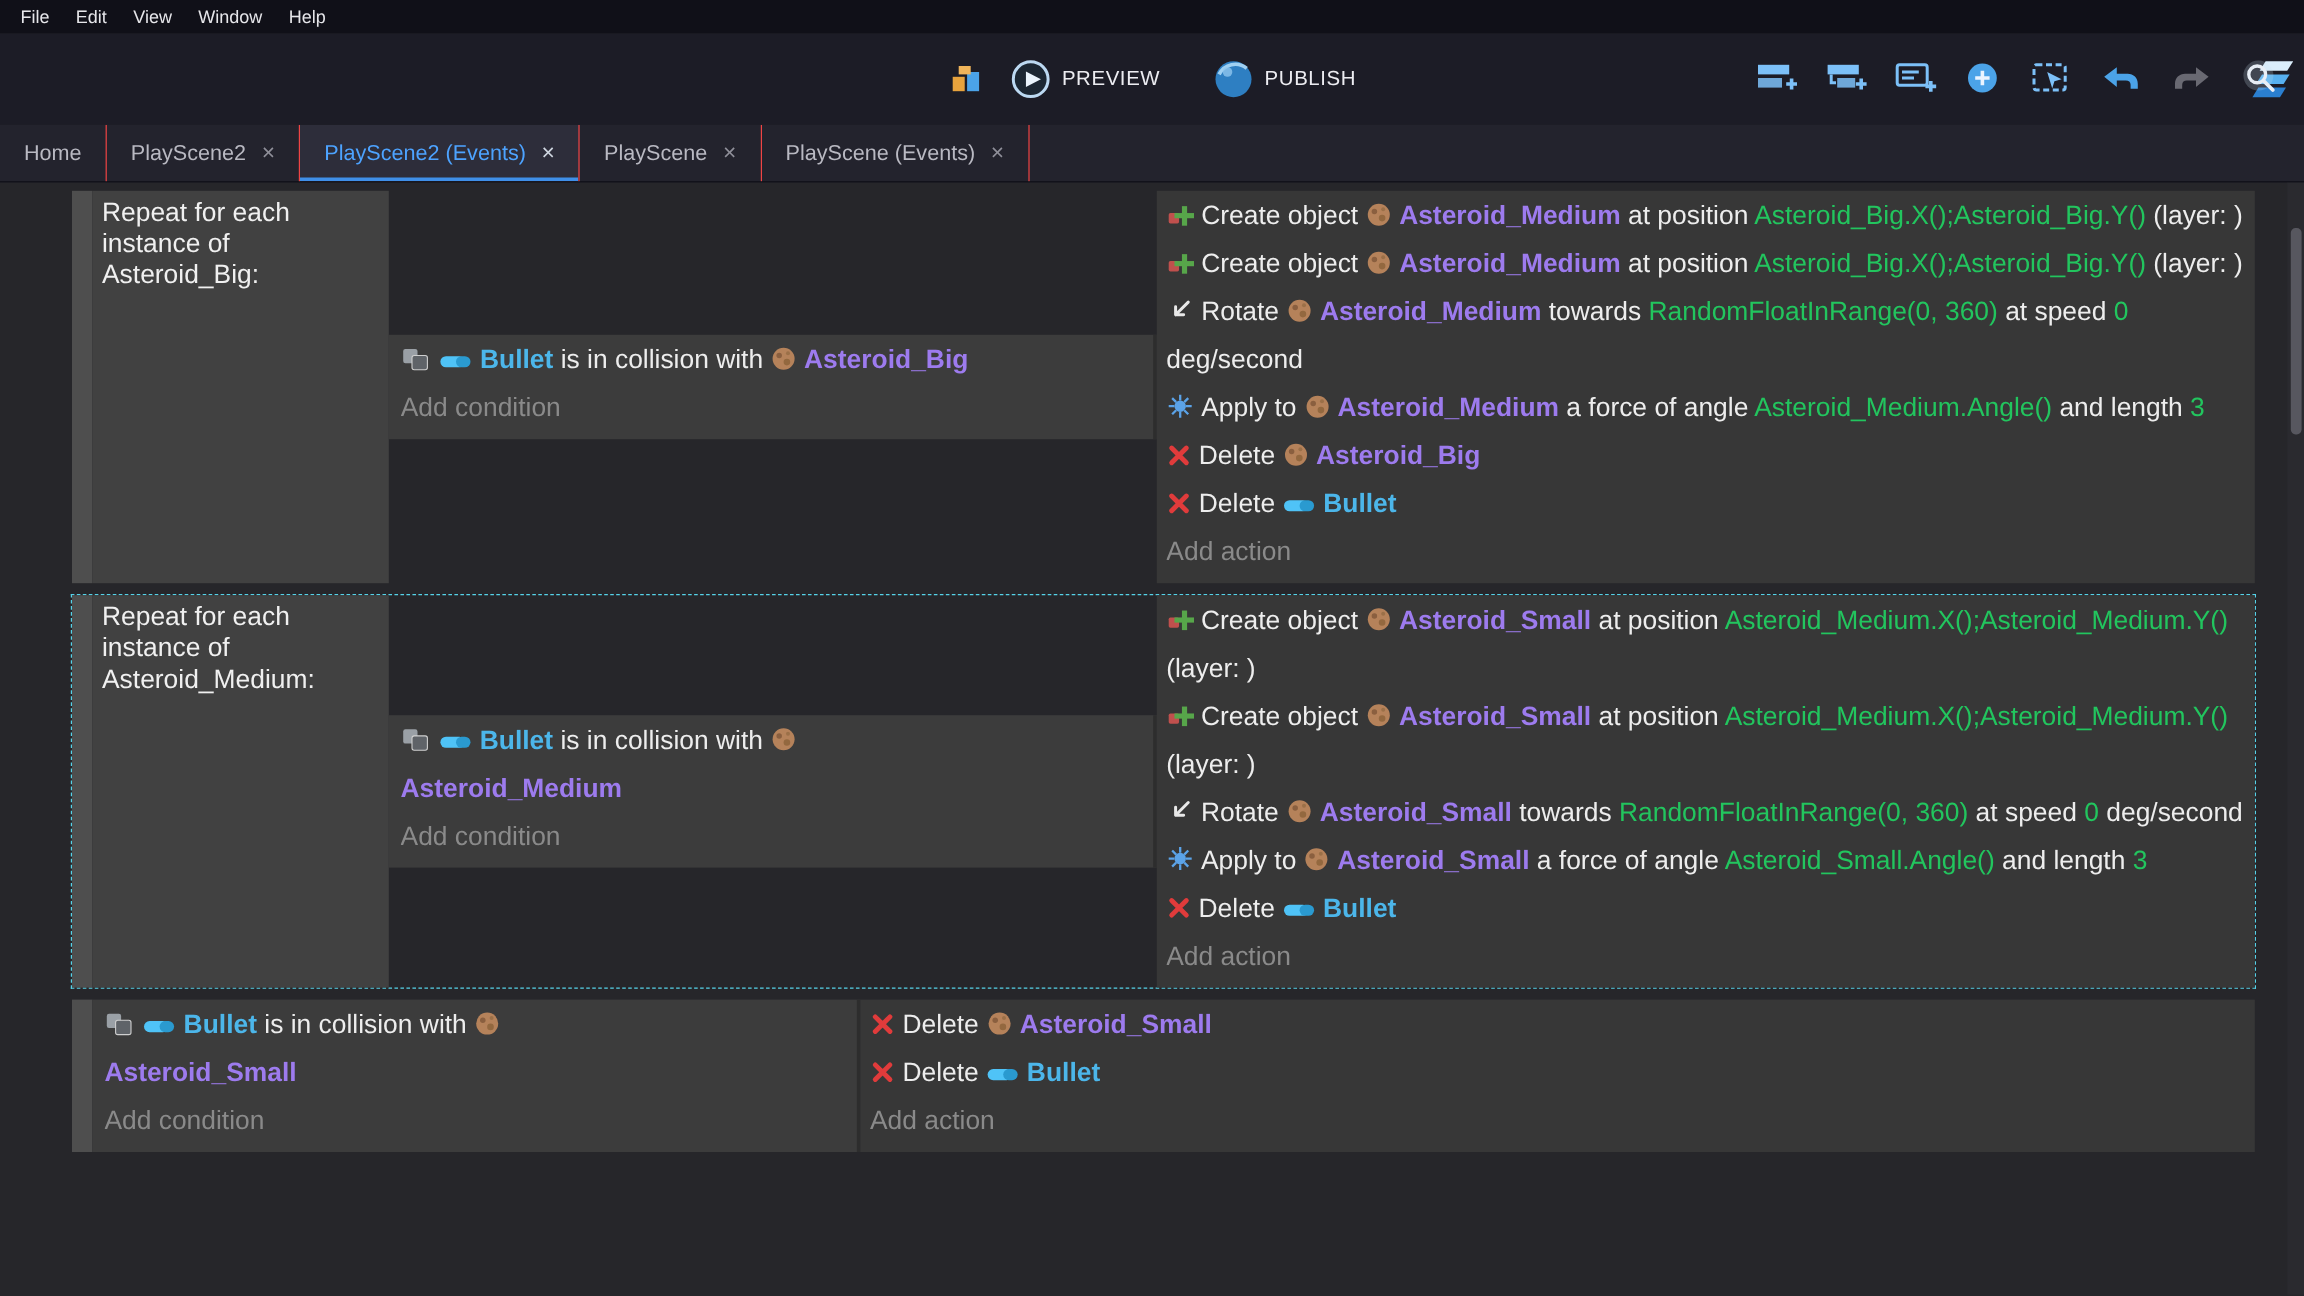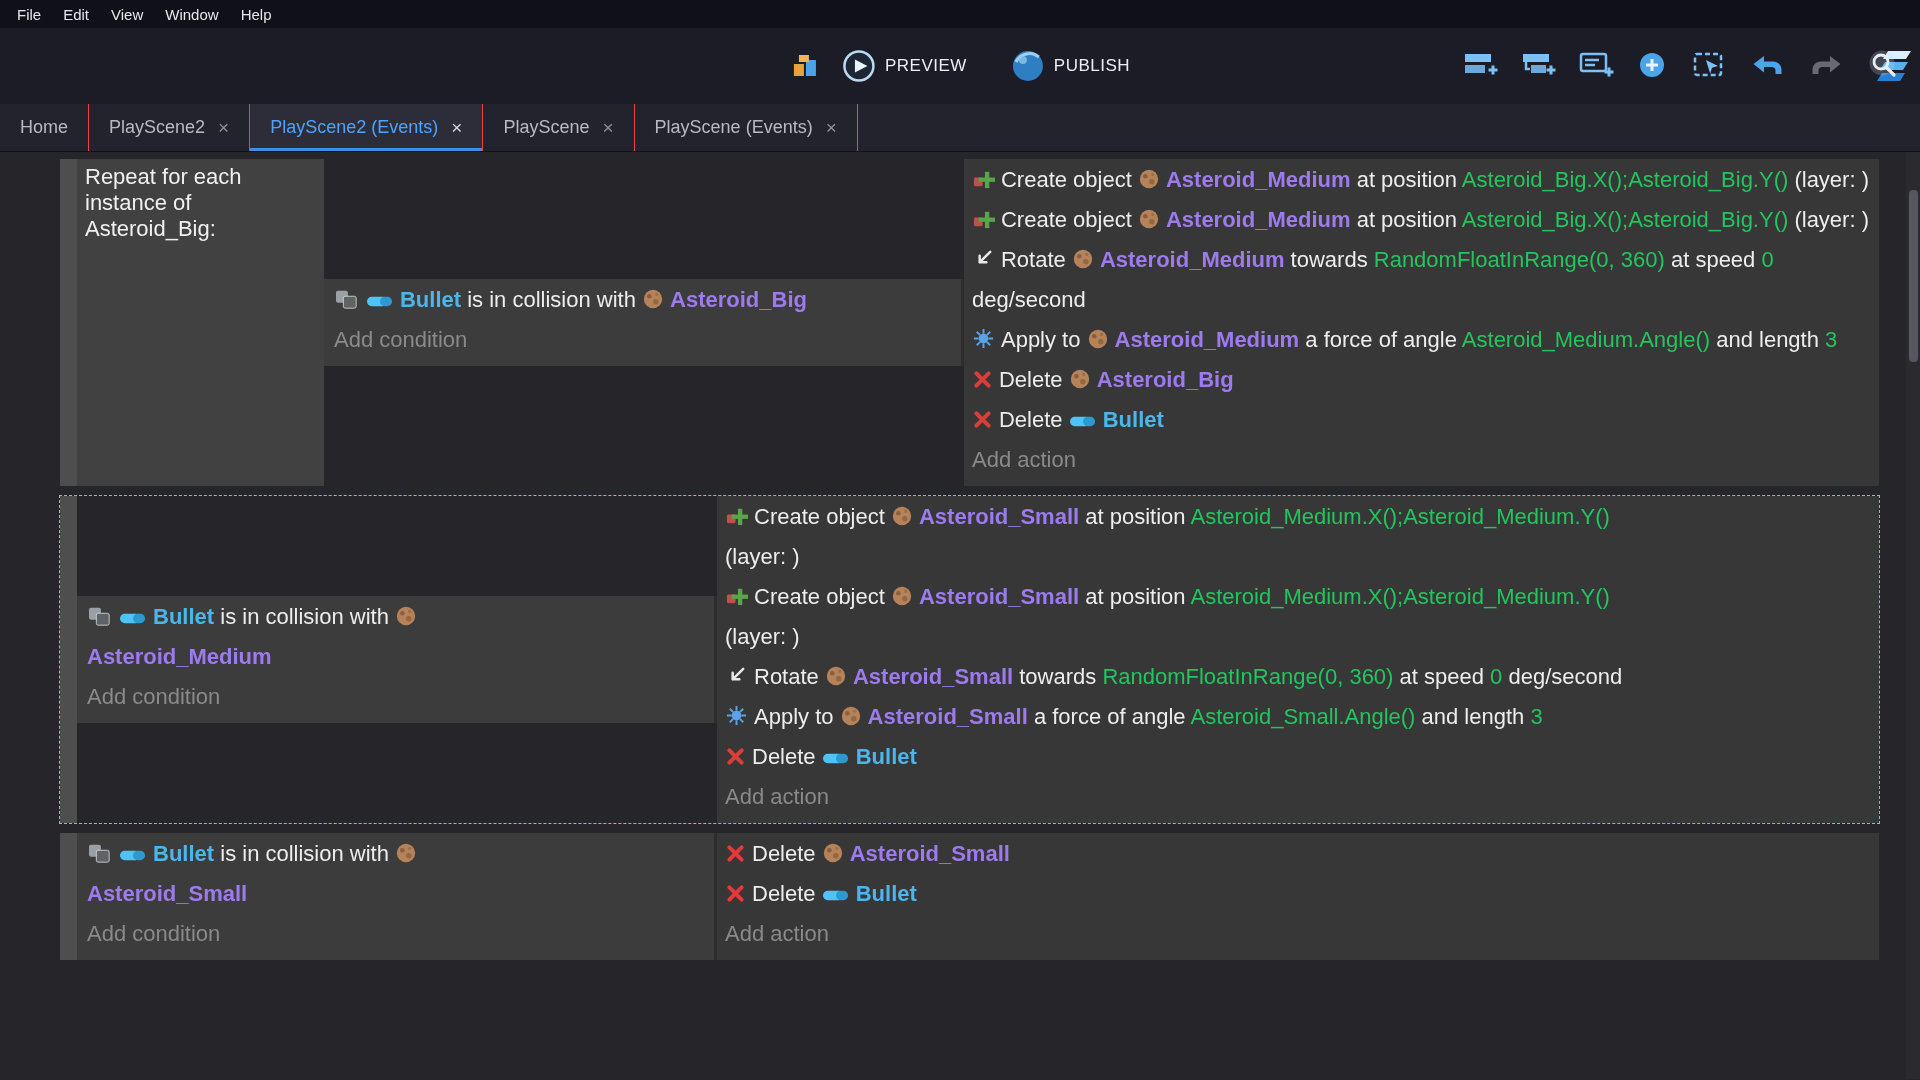--- a/index.html
+++ b/index.html
@@ -271,20 +271,21 @@
                       </svg></span><span class="seg-obj-bullet">Bullet</span></div>
                 </div>
                 <div class="ev-line add-link">Add action</div>
               </div>
             </div>
           </div>
         </div>
         <div class="event-block selected">
           <div class="event-gutter"></div>
           <div class="event-main">
+            <div class="event-header">Repeat for each instance of Asteroid_Medium:</div>
             <div class="event-cols">
               <div class="conditions-col">
                 <div class="condition-item">
                   <div class="ev-line"><span class="inline-icon icon-collision"><svg width="26" height="22" viewBox="0 0 26 24">
                         <rect x="1" y="3" width="13" height="13" rx="2" fill="#9aa0a6"></rect>
                         <rect x="9" y="9" width="14" height="13" rx="2" fill="#5f6368" stroke="#cfcfcf" stroke-width="1"></rect>
                       </svg></span><span class="inline-icon icon-bullet"><svg width="28" height="13" viewBox="0 0 30 14">
                         <rect x="1" y="2" width="22" height="10" rx="5" fill="#4fc3f7"></rect>
                         <rect x="15" y="2" width="13" height="10" rx="5" fill="#2a9ad0"></rect>
                       </svg></span><span class="seg-obj-bullet">Bullet</span><span class="seg-plain"> is in collision with </span><span class="inline-icon icon-asteroid"><svg width="22" height="22" viewBox="0 0 24 24">

